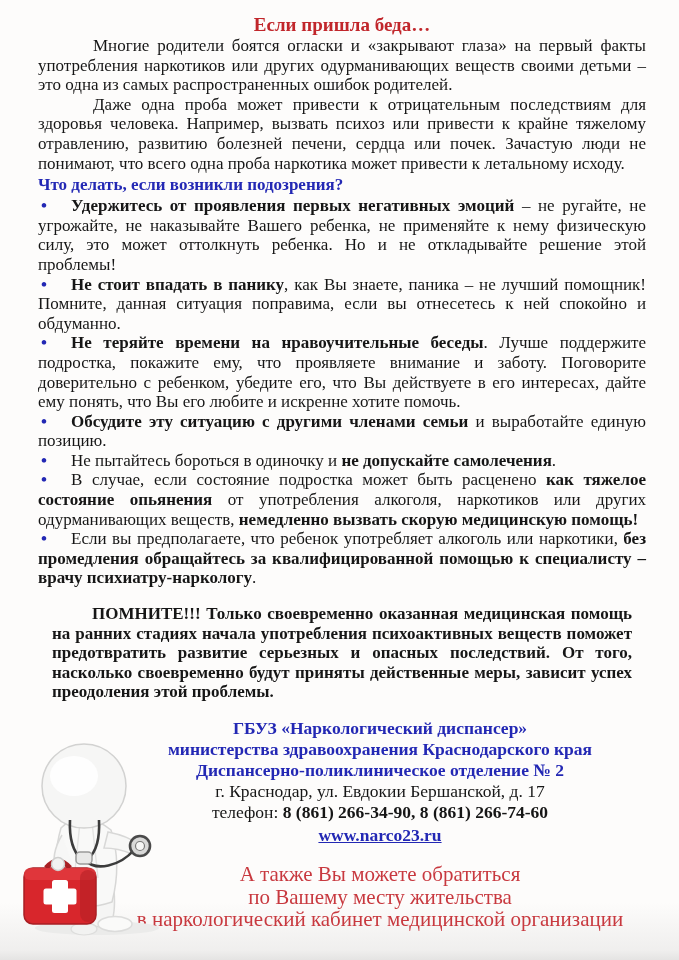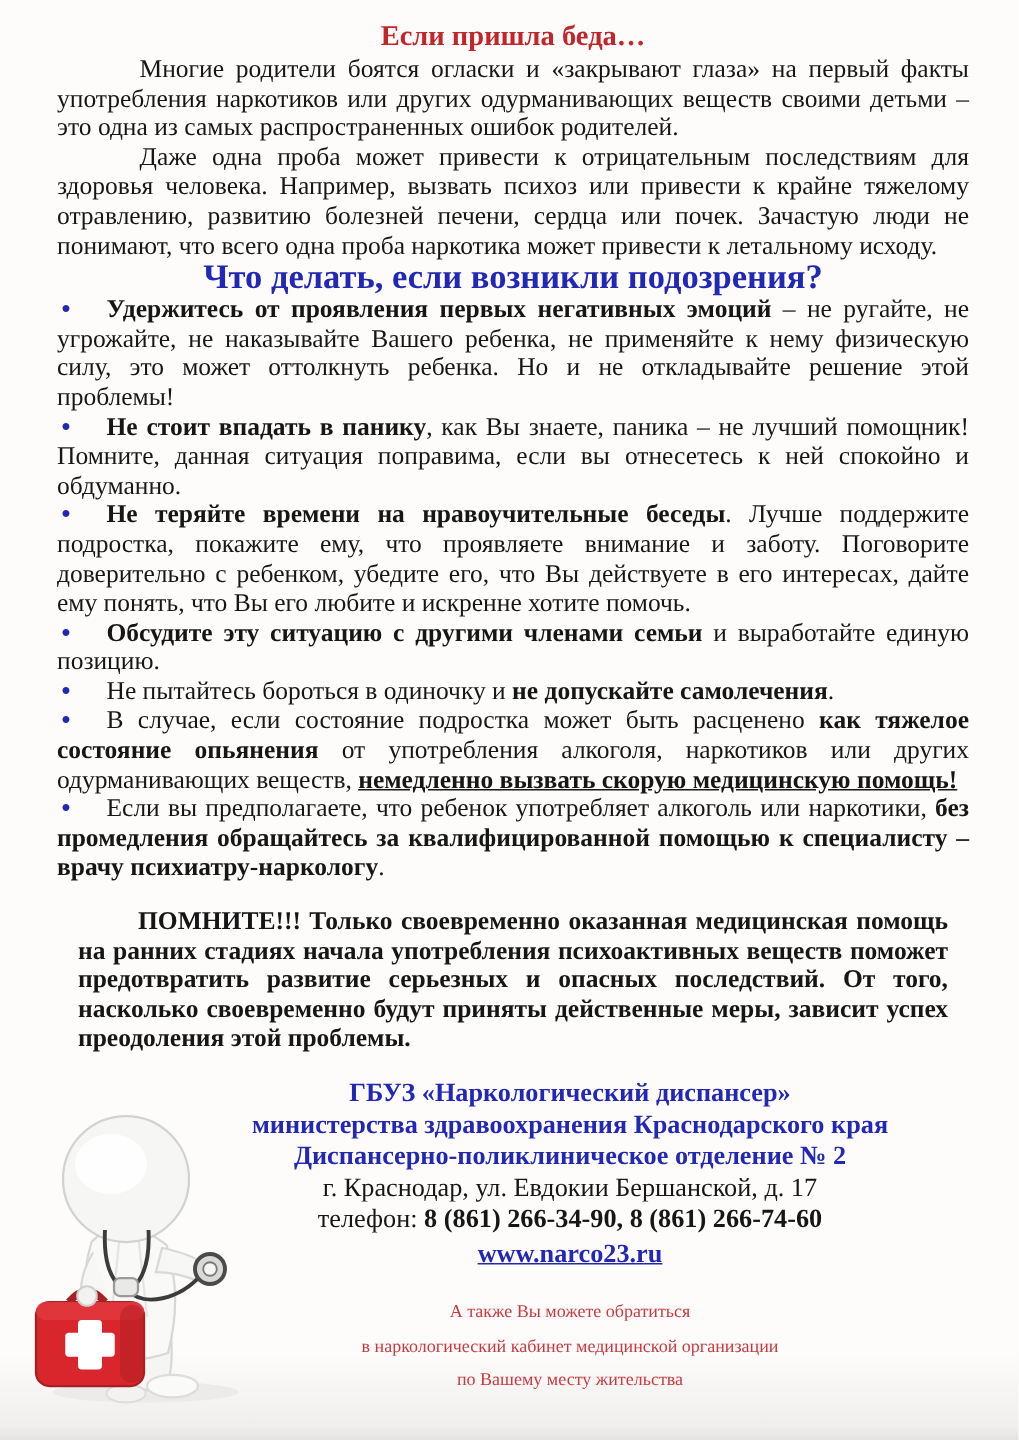--- a/index.html
+++ b/index.html
@@ -35,40 +35,40 @@
     font-weight:bold;
     font-size:19px;
     line-height:23px;
     text-align:center;
     text-indent:0;
   }
   .para{ text-indent:55px; }
   .sec-heading{
     color:var(--blue);
     font-weight:bold;
-    font-size:23px;
+    font-size:17px;
     line-height:23px;
-    text-align:center;
+    text-align:left;
     text-indent:0;
   }
   ul.bullets{ list-style:none; }
   ul.bullets li{
     position:relative;
     text-indent:33px;
     text-align:justify;
   }
   ul.bullets li .dot{
     position:absolute;
     left:3px;top:0;
     text-indent:0;
     color:var(--blue);
     font-weight:bold;
   }
   .b{ font-weight:bold; }
-  .u{ text-decoration:underline; }
+  .u{ }
   .remember{
     font-weight:bold;
     text-indent:40px;
     margin:16px 14px;
   }
   .bottom{
     position:relative;
     margin-top:14px;
     padding-left:76px;
     text-align:center;
@@ -85,21 +85,21 @@
     margin-top:2px;
     color:var(--blue);
     font-weight:bold;
     text-decoration:underline;
     cursor:pointer;
   }
   .footer-red{
     margin-top:17px;
     color:var(--footer-red);
     line-height:22.5px;
-    font-size:12px;
+    font-size:21px;
   }
   .doctor{
     position:absolute;
     left:12px;
     top:740px;
     width:158px;
     height:200px;
   }
 </style>
 </head>
@@ -131,22 +131,22 @@
     <div class="bottom">
       <div class="org-line">ГБУЗ «Наркологический диспансер»</div>
       <div class="org-line">министерства здравоохранения Краснодарского края</div>
       <div class="org-line">Диспансерно-поликлиническое отделение № 2</div>
       <div class="addr-line">г. Краснодар, ул. Евдокии Бершанской, д. 17</div>
       <div class="phone-line"><span>телефон: </span><span class="b">8 (861) 266-34-90, 8 (861) 266-74-60</span></div>
       <div><a class="site-link">www.narco23.ru</a></div>
 
       <div class="footer-red">
         <div>А также Вы можете обратиться</div>
+        <div>по Вашему месту жительства</div>
         <div>в наркологический кабинет медицинской организации</div>
-        <div>по Вашему месту жительства</div>
       </div>
     </div>
   </div>
 
   <svg class="doctor" viewBox="0 0 158 200" xmlns="http://www.w3.org/2000/svg" aria-hidden="true">
     <ellipse cx="85" cy="188" rx="62" ry="7" fill="#ebebea"></ellipse>
 
     <path d="M78,150 q-4,26 2,34 q8,6 18,1 q6,-10 4,-35 Z" fill="#f5f5f4" stroke="#d9d9d8" stroke-width="1.5"></path>
     <ellipse cx="103" cy="184" rx="17" ry="7.5" fill="#fafaf9" stroke="#dcdcdb" stroke-width="1.5"></ellipse>
     <ellipse cx="72" cy="189" rx="13" ry="6" fill="#f2f2f1" stroke="#dddddc" stroke-width="1.2"></ellipse>

